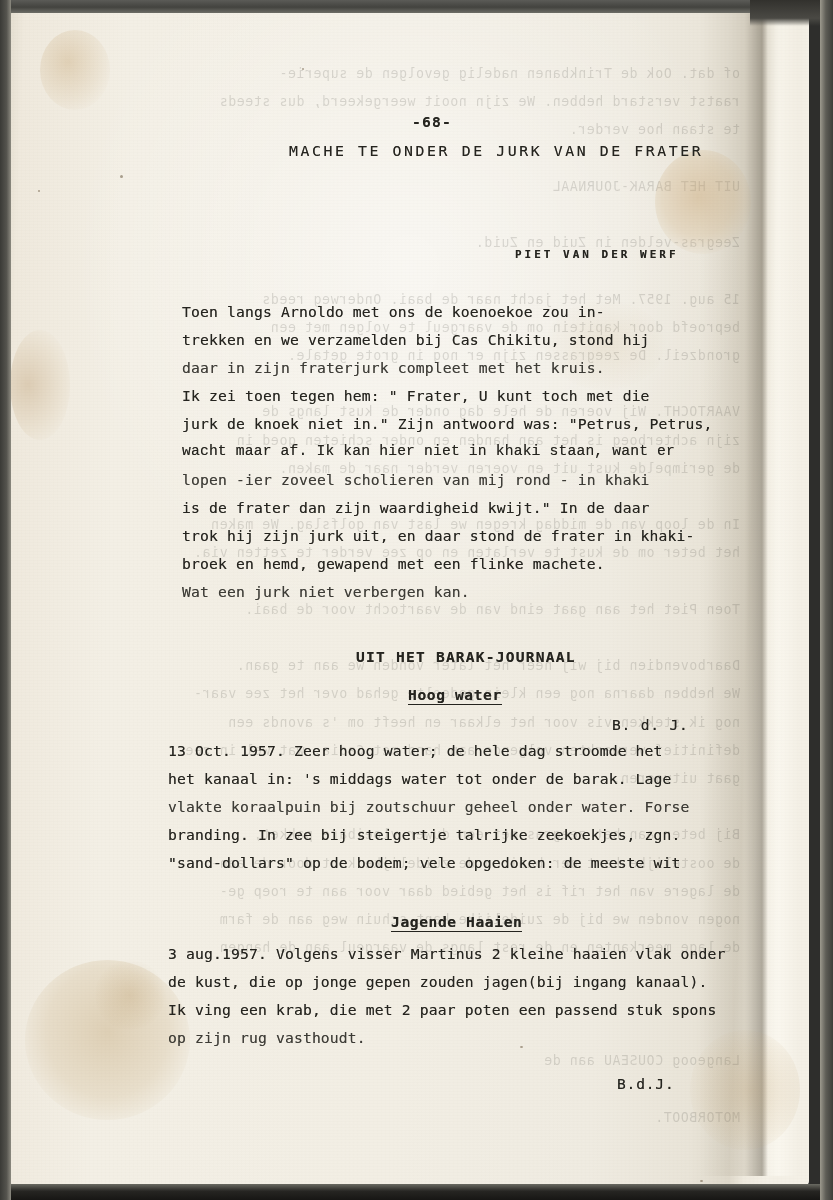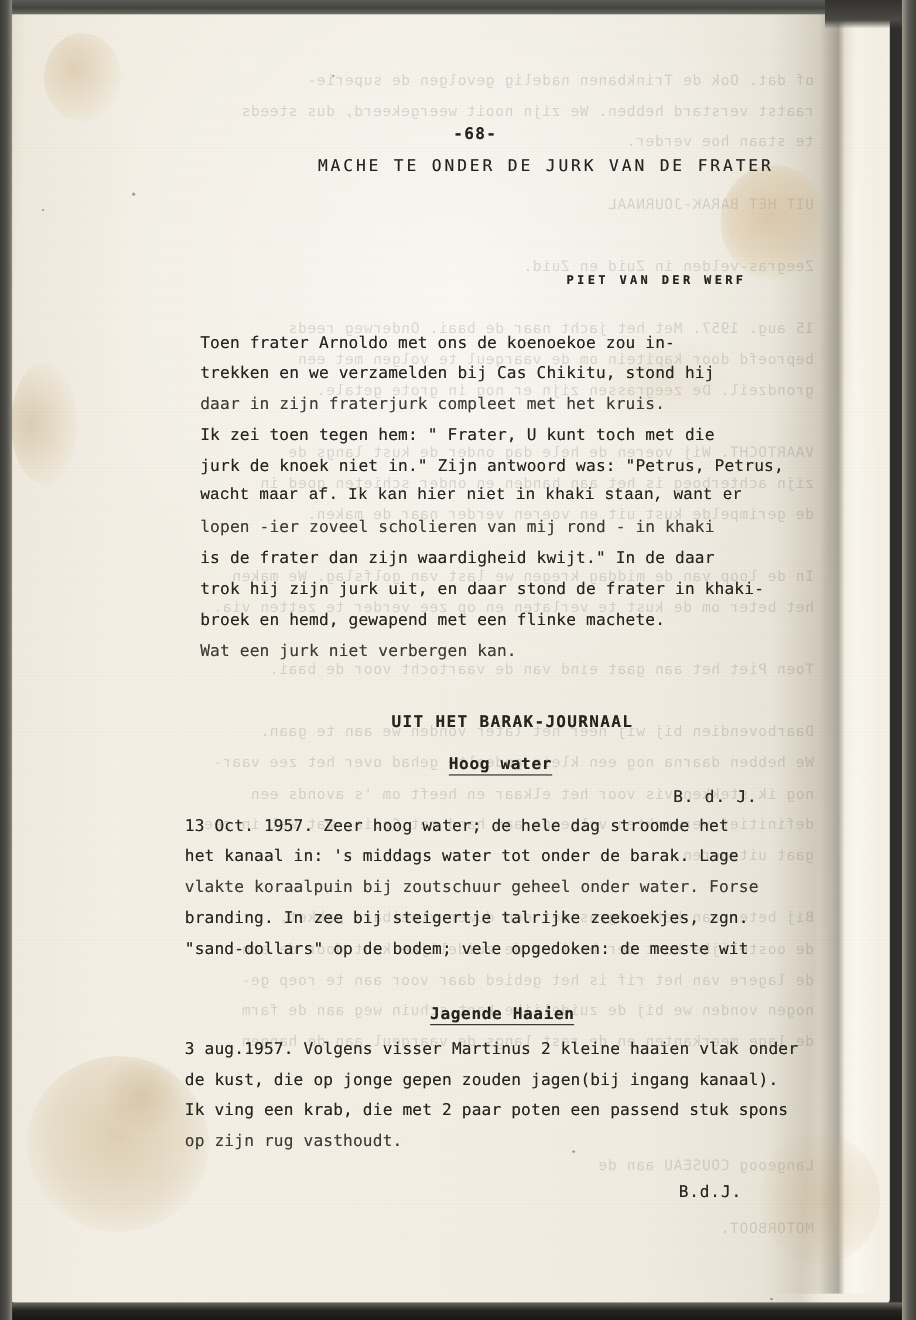--- a/index.html
+++ b/index.html
@@ -245,21 +245,21 @@
   <div class="speck" style="left:700px; top:1180px; width:3px; height:2px;"></div>
 
   <div class="content">
 
     <div class="tline pagenum" style="left:412px; top:113px;">-68-</div>
 
     <div class="tline title" style="left:289px; top:142px;">MACHE TE ONDER DE JURK VAN DE FRATER</div>
 
     <div class="tline byline" style="left:515px; top:248px;">PIET VAN DER WERF</div>
 
-    <div class="tline body-line ink-dark" style="left:182px; top:303px;">Toen frater Arnoldo met ons de koenoekoe zou in-</div>
+    <div class="tline body-line ink-dark" style="left:182px; top:303px;">Toen langs Arnoldo met ons de koenoekoe zou in-</div>
     <div class="tline body-line ink-dark" style="left:182px; top:331px;">trekken en we verzamelden bij Cas Chikitu, stond hij</div>
     <div class="tline body-line ink-light" style="left:182px; top:359px;">daar in zijn fraterjurk compleet met het kruis.</div>
     <div class="tline body-line ink-dark" style="left:182px; top:387px;">Ik zei toen tegen hem: " Frater, U kunt toch met die</div>
     <div class="tline body-line ink-dark" style="left:182px; top:415px;">jurk de knoek niet in." Zijn antwoord was: "Petrus, Petrus,</div>
     <div class="tline body-line ink-dark" style="left:182px; top:443px;font-family:Liberation Mono, monospace;">wacht maar af. Ik kan hier niet in khaki staan, want er</div>
     <div class="tline body-line ink-light" style="left:182px; top:471px;">lopen -ier zoveel scholieren van mij rond - in khaki</div>
     <div class="tline body-line ink-dark" style="left:182px; top:499px;">is de frater dan zijn waardigheid kwijt." In de daar</div>
     <div class="tline body-line ink-dark" style="left:182px; top:527px;">trok hij zijn jurk uit, en daar stond de frater in khaki-</div>
     <div class="tline body-line ink-dark" style="left:182px; top:555px;">broek en hemd, gewapend met een flinke machete.</div>
     <div class="tline body-line ink-light" style="left:182px; top:583px;">Wat een jurk niet verbergen kan.</div>

